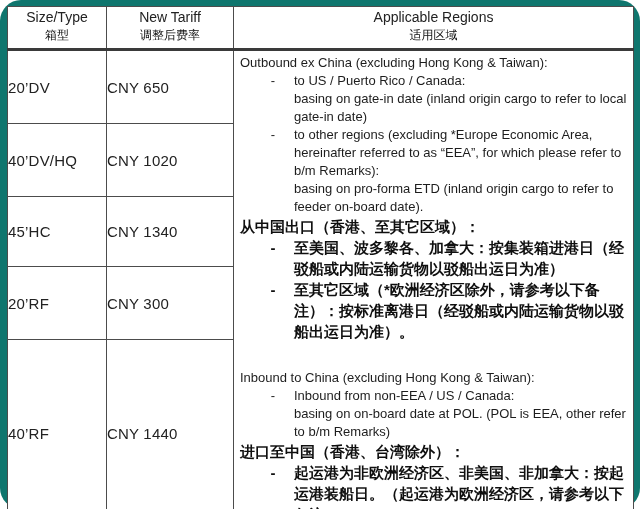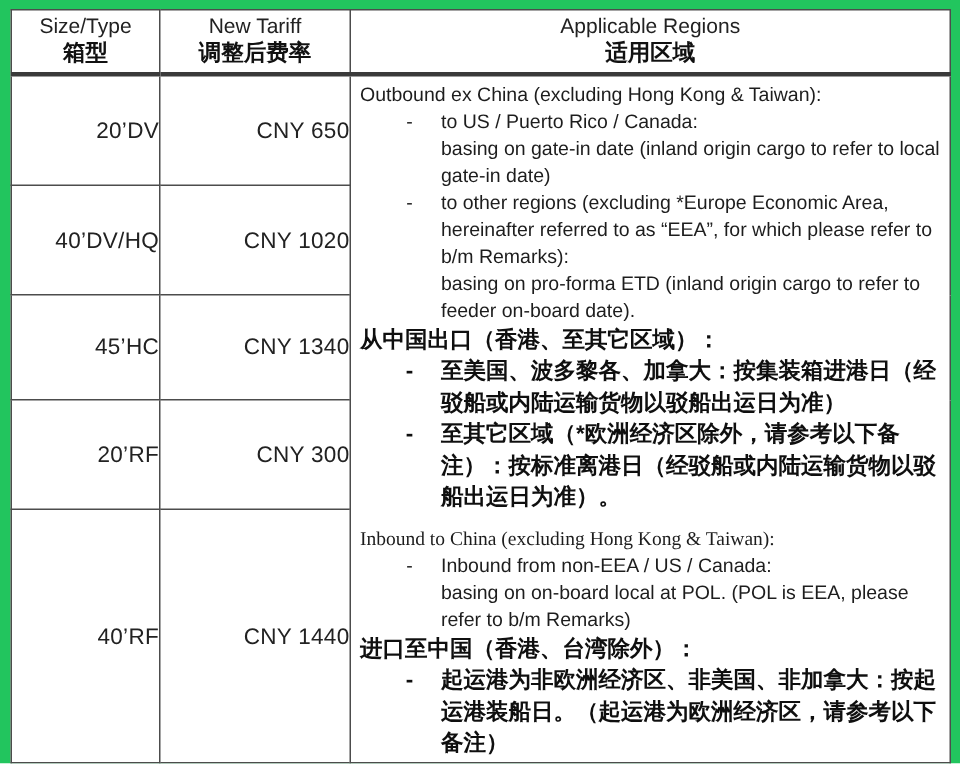--- a/index.html
+++ b/index.html
@@ -3,64 +3,64 @@
 <meta charset="utf-8">
 <style>
   * { box-sizing: border-box; margin: 0; padding: 0; }
   html, body {
     width: 640px; height: 509px;
     background: #ffffff;
     font-family: "Liberation Sans", "DejaVu Sans", sans-serif;
     color: #1d1d1d;
     overflow: hidden;
   }
-  .canvas { position: relative; width: 640px; height: 509px; background: #22c55e; }
+  .canvas { position: relative; width: 640px; height: 509px; background: #0f766e; border-radius: 21px; }
 
   table.tariff {
     position: absolute; left: 7px; top: 6px;
     width: 626px; height: 497px;
     border-collapse: collapse; table-layout: fixed;
     background: #fff;
   }
   table.tariff th, table.tariff td {
     border: 1px solid #4c4c4c;
   }
   
   table.tariff thead th { border-bottom: 3px solid #3a3a3a; }
 
   thead th {
     height: 37px; text-align: center; vertical-align: middle;
     font-weight: normal; padding: 2px 2px 3px 2px;
   }
   .hdr-en { font-size: 14px; line-height: 17px; color: #222; }
-  .hdr-zh { font-size: 15px; line-height: 19px; font-weight: bold; color: #111; }
+  .hdr-zh { font-size: 12px; line-height: 19px; font-weight: normal; color: #111; }
 
   td.size-cell, td.tariff-cell {
-    text-align: right; vertical-align: middle;
+    text-align: left; vertical-align: middle;
     font-size: 15px; color: #222;
     letter-spacing: 0.2px;
   }
 
   td.regions-cell {
     vertical-align: top;
     padding: 3px 4px 2px 6px;
   }
 
   .en-line  { font-size: 13px; line-height: 18px; color: #1d1d1d; }
   .zh-line  { font-size: 15px; line-height: 21px; font-weight: bold; color: #0f0f0f; }
 
   .bullet { position: relative; padding-left: 54px; }
   .bullet .dash {
     position: absolute; left: 26px; top: 0;
     width: 14px; text-align: center;
   }
   .bullet.en-line .dash { font-size: 13px; }
   .bullet.zh-line .dash { font-size: 15px; font-weight: bold; }
 
-  .inbound-gap { margin-top: 8px; font-family: Liberation Serif, serif; }
+  .inbound-gap { margin-top: 27px; }
 </style>
 </head>
 <body>
 
 <div class="canvas">
   <table class="tariff">
     <colgroup>
       <col style="width:99px">
         <col style="width:127px">
         <col style="width:400px">
@@ -111,21 +111,21 @@
           <div class="bullet zh-line">
             <span class="dash">-</span>
             <div>至其它区域（*欧洲经济区除外，请参考以下备注）：按标准离港日（经驳船或内陆运输货物以驳船出运日为准）。</div>
           </div>
 
           <div class="en-line inbound-gap">Inbound to China (excluding Hong Kong &amp; Taiwan):</div>
 
           <div class="bullet en-line">
             <span class="dash">-</span>
             <div>Inbound from non-EEA / US / Canada:</div>
-            <div>basing on on-board local at POL. (POL is EEA, please refer to b/m Remarks)</div>
+            <div>basing on on-board date at POL. (POL is EEA, other refer to b/m Remarks)</div>
           </div>
 
           <div class="zh-line">进口至中国（香港、台湾除外）：</div>
 
           <div class="bullet zh-line">
             <span class="dash">-</span>
             <div>起运港为非欧洲经济区、非美国、非加拿大：按起运港装船日。（起运港为欧洲经济区，请参考以下备注）</div>
           </div>
 
         </td>

